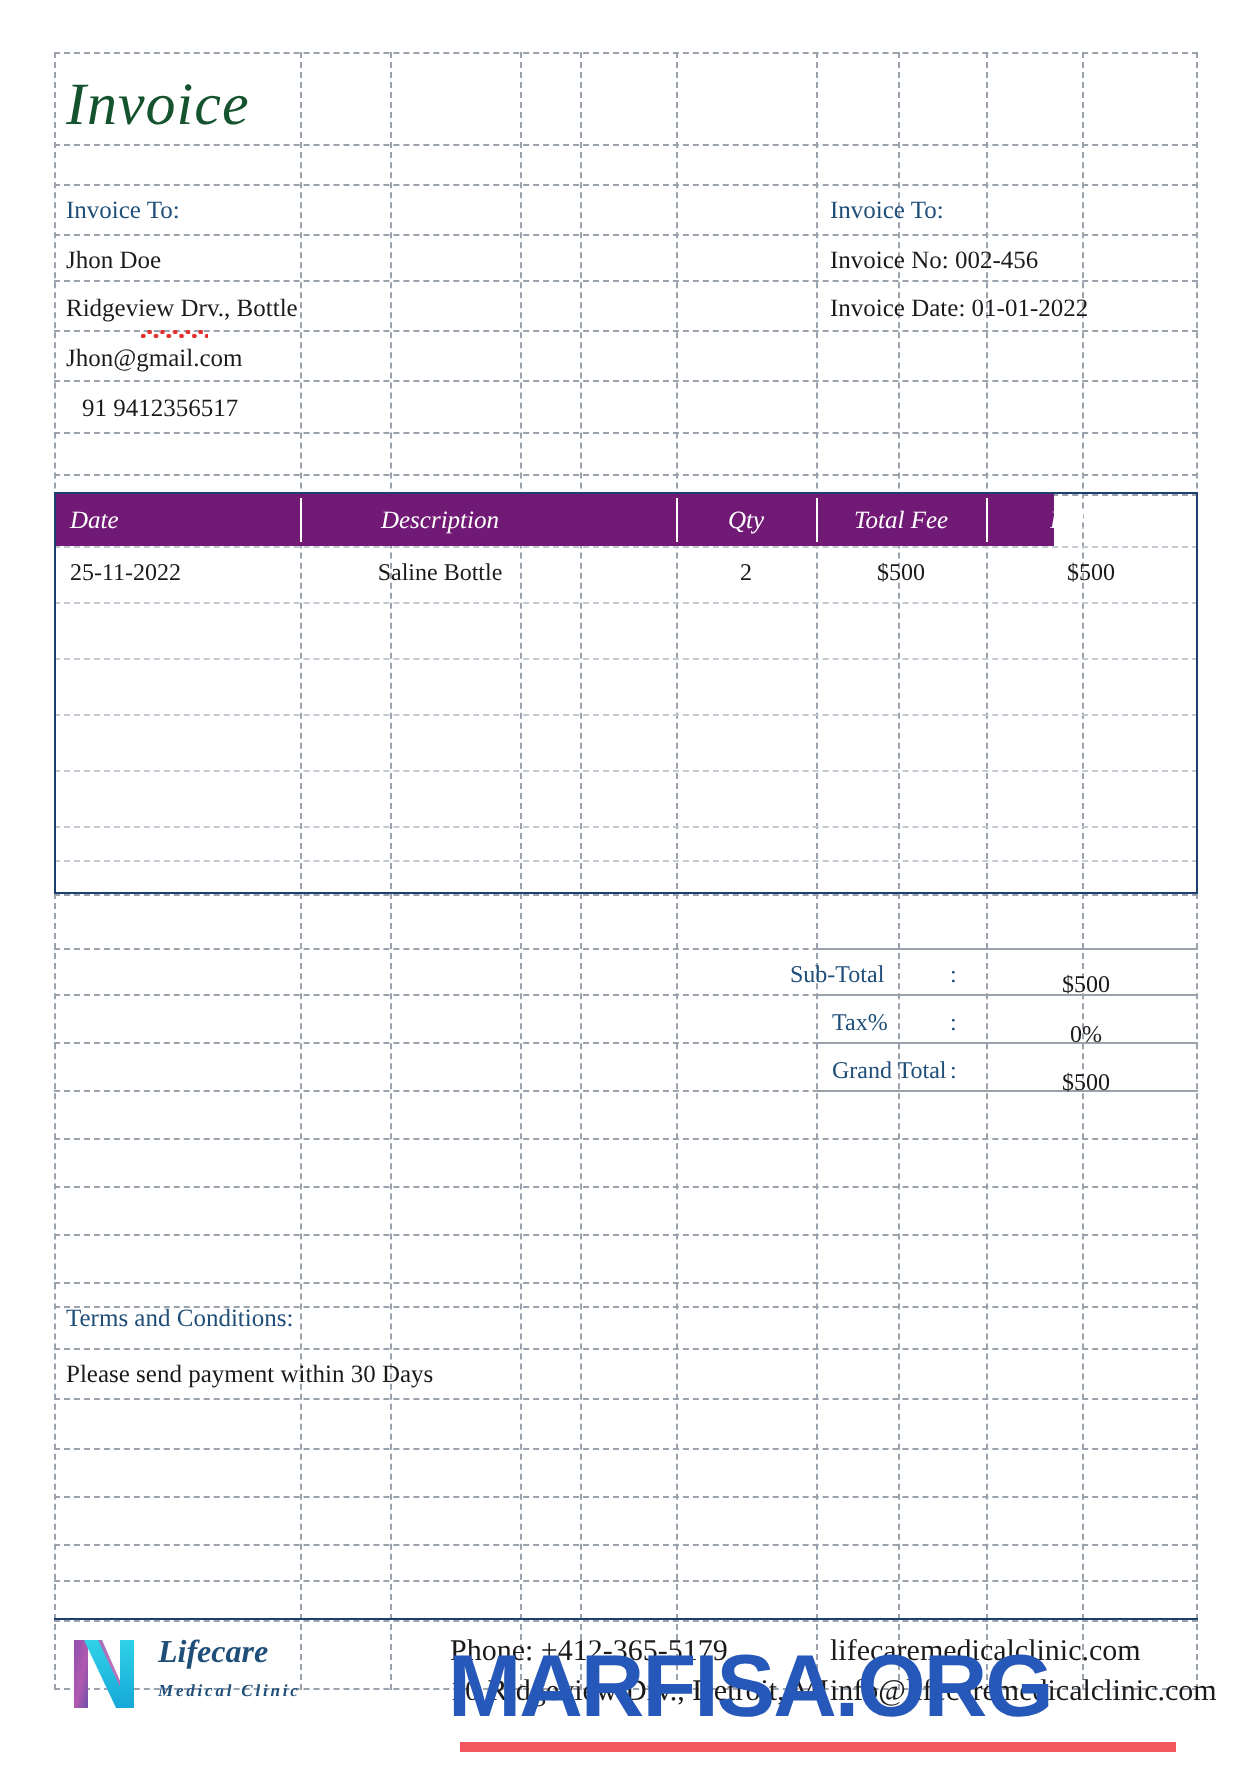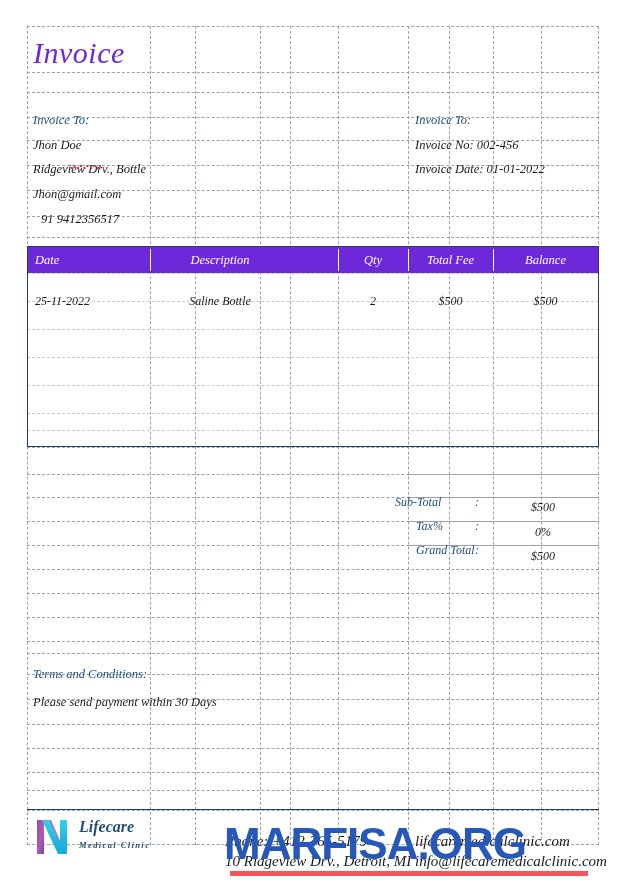--- a/index.html
+++ b/index.html
@@ -19,47 +19,47 @@
   .vline{position:absolute;top:0;bottom:0;width:0;border-left:1px dashed #9aa3ad;}
   .hline{position:absolute;left:0;right:0;height:0;border-top:1px dashed #9aa3ad;}
   .hline.soft{border-top:1px dashed #c2c9d1;}
 
   
   .solid{position:absolute;height:0;border-top:1.6px solid #1d3f6e;}
   .solid-grey{position:absolute;height:0;border-top:1px solid #9aa3ad;}
   .vsolid{position:absolute;width:0;border-left:1.4px solid #1d3f6e;}
 
   
-  .cell{position:absolute;font-style:italic;white-space:nowrap;margin-top:15px;}
+  .cell{position:absolute;white-space:nowrap;}
   .blue{color:#1f4e79;}
   .dark{color:#1a1a1a;}
 
   #title{
     position:absolute;left:6px;top:10px;
-    font-size:30px;font-style:italic;color:#6d28d9;
+    font-size:30px;font-style:italic;color:#14532d;
     letter-spacing:.5px;
   }
 
   .f13{font-size:12.5px;}
   .f12{font-size:12px;}
   .f11{font-size:15px;}
 
   
   .sq{
     position:absolute;height:4px;width:34px;
     background:
       radial-gradient(circle at 1.6px 3px, #e03030 1.1px, transparent 1.2px),
       radial-gradient(circle at 4.8px 1px, #e03030 1.1px, transparent 1.2px);
     background-size:6.4px 4px;
   }
 
   
   #thead{
-    position:absolute;left:0;top:221px;width:572px;height:26px;
-    background:#6d28d9;
+    position:absolute;left:0;top:221px;width:500px;height:26px;
+    background:#701a75;
   }
   #thead .th{
     position:absolute;top:0;height:26px;line-height:26px;
     color:#ffffff;font-style:italic;font-size:12.5px;text-align:center;
   }
   #thead .sep{position:absolute;top:2px;height:22px;width:0;border-left:1px solid #ffffff;}
 
   
   #wm{
     position:absolute;left:224px;top:818px;width:404px;

